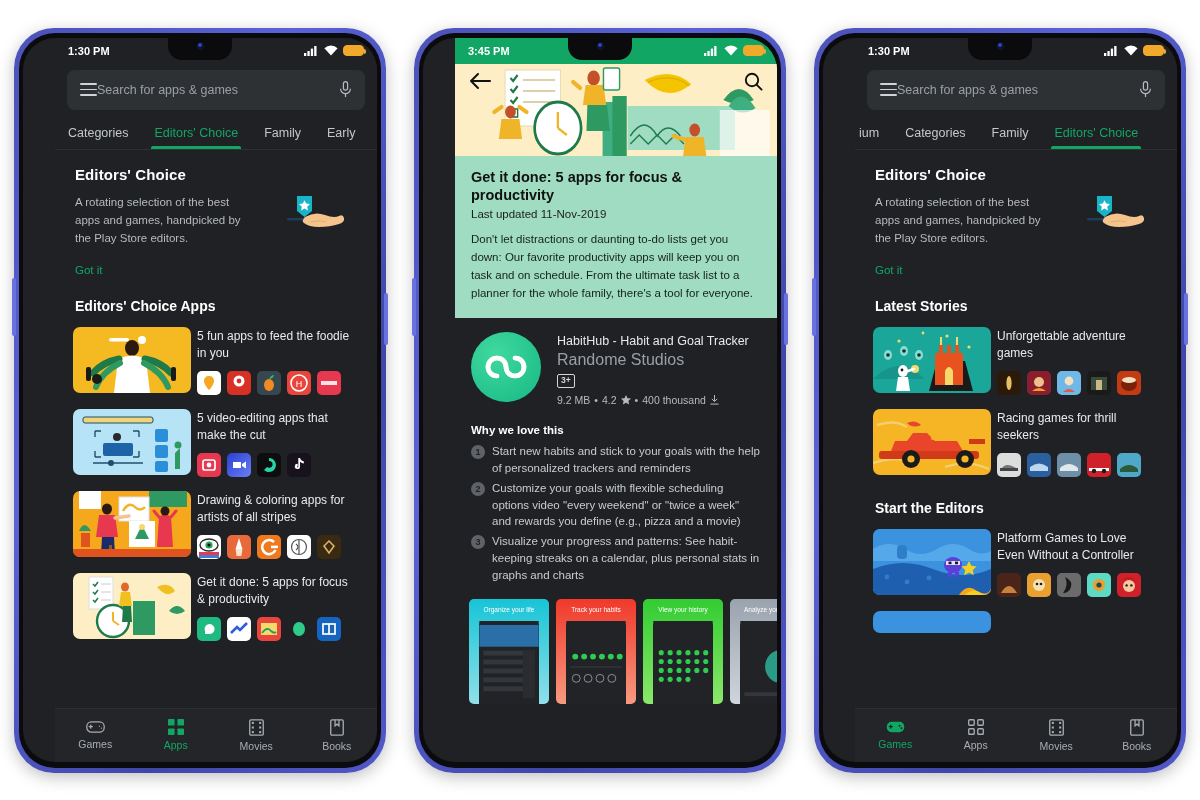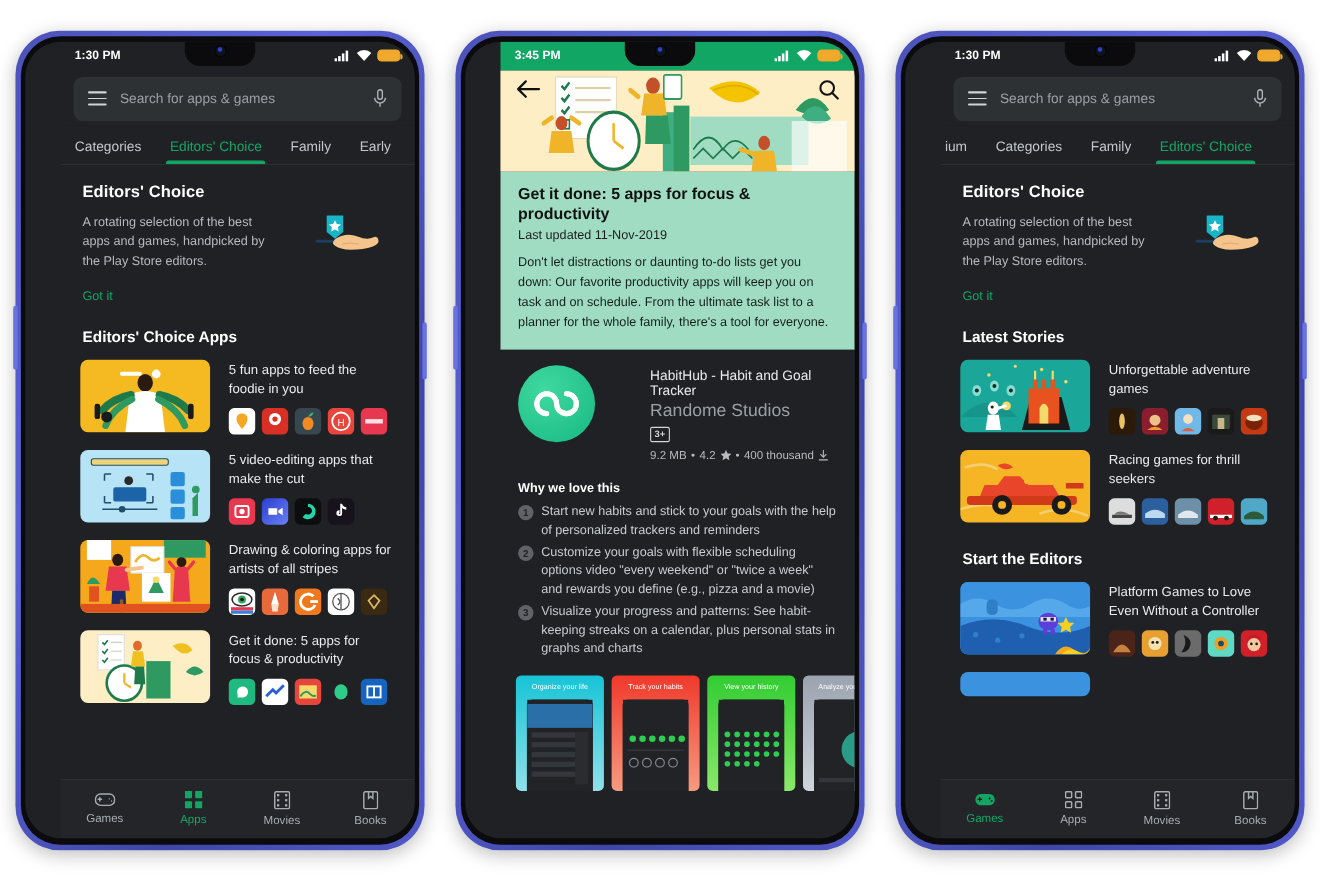--- a/index.html
+++ b/index.html
@@ -72,21 +72,21 @@
   .ic-batt {
     width:21px; height:11px; border-radius:4px;
     background:#f0a92a; border:1.5px solid #f0a92a; position:relative;
   }
   .ic-batt::after{content:"";position:absolute;right:-3px;top:3px;width:2px;height:5px;background:#f0a92a;border-radius:0 2px 2px 0;}
 
   
   .searchwrap { padding:6px 12px 4px 12px; background:#1f2124; flex:0 0 auto; }
   .searchbar {
     height:40px; border-radius:8px; background:#2e3134;
-    display:flex; align-items:center; gap:12px; padding:0 13px;
+    display:flex; align-items:center; padding:0 13px;
   }
   .hamb { width:17px; height:13px; display:flex; flex-direction:column; justify-content:space-between; flex:0 0 auto;}
   .hamb i { display:block; height:1.8px; background:#cfd2d6; border-radius:1px; }
   .search-ph { flex:1; font-size:12.5px; color:#9aa0a6; }
   .mic { flex:0 0 auto; }
 
   
   .tabs {
     display:flex; align-items:flex-end;
     background:#1f2124; flex:0 0 auto;
@@ -112,21 +112,21 @@
   
   .promo { padding:16px 20px 4px 20px; position:relative; }
   .promo h2 { font-size:15px; color:#fff; font-weight:bold; letter-spacing:.1px; }
   .promo p { font-size:11.5px; color:#b6babe; line-height:1.58; margin-top:10px; max-width:175px; }
   .promo .gotit { color:#12a665; font-size:11.5px; margin-top:17px; display:inline-block; }
   .promo-art { position:absolute; right:24px; top:42px; width:78px; height:52px; }
 
   .sec-title { font-size:14px; color:#fff; font-weight:bold; padding:16px 20px 6px 20px; }
 
   
-  .row { display:flex; gap:17px; padding:7px 20px 7px 18px; align-items:flex-start; }
+  .row { display:flex; gap:6px; padding:7px 20px 7px 18px; align-items:flex-start; }
   .row-thumb { width:118px; height:66px; border-radius:7px; flex:0 0 auto; overflow:hidden; position:relative; }
   .row-body { flex:1; min-width:0; padding-top:1px; }
   .row-title { font-size:12px; color:#e8eaed; line-height:1.42; }
   .icon-strip { display:flex; gap:6px; margin-top:9px; }
   .app-ic { width:24px; height:24px; border-radius:5px; flex:0 0 auto; overflow:hidden; position:relative; }
 
   
   .botnav {
     flex:0 0 54px; height:54px;
     background:#232528;
@@ -140,21 +140,21 @@
   
   .hero { height:92px; position:relative; flex:0 0 auto; overflow:hidden; background:#fdeec6; }
   .hero-top { position:absolute; inset:0; display:flex; justify-content:space-between; align-items:flex-start; padding:8px 14px; z-index:5; }
   .art-body { background:#9fdcc2; padding:12px 16px 16px 16px; }
   .art-title { font-size:14.5px; color:#111; font-weight:bold; line-height:1.3; }
   .art-sub { font-size:11.5px; color:#1d1d1d; margin-top:3px; }
   .art-desc { font-size:11.5px; color:#15221c; line-height:1.55; margin-top:11px; }
 
   .appcard { display:flex; gap:16px; padding:14px 16px 10px 16px; background:#1f2124; align-items:flex-start; }
   .appcard-icon { width:70px; height:70px; border-radius:50%; flex:0 0 auto; overflow:hidden; }
-  .appcard-body { flex:1; padding-top:2px;margin-left:34px; }
+  .appcard-body { flex:1; padding-top:2px; }
   .app-name { font-size:12.5px; color:#e8eaed; }
   .app-dev { font-size:16px; color:#9aa0a6; margin-top:3px; }
   .rating-badge { display:inline-block; border:1.3px solid #d3d6d9; color:#d3d6d9; font-size:8.5px; font-weight:bold; padding:0px 3px; border-radius:2px; margin-top:5px; line-height:1.35;}
   .app-meta { font-size:10.5px; color:#b6babe; margin-top:6px; display:flex; align-items:center; gap:4px; }
 
   .why { padding:8px 16px 4px 16px; }
   .why h3 { font-size:11.5px; color:#fff; font-weight:bold; margin-bottom:7px; }
   .why-item { display:flex; gap:7px; margin-bottom:3px; }
   .why-num {
     flex:0 0 auto; width:14px; height:14px; border-radius:50%;

